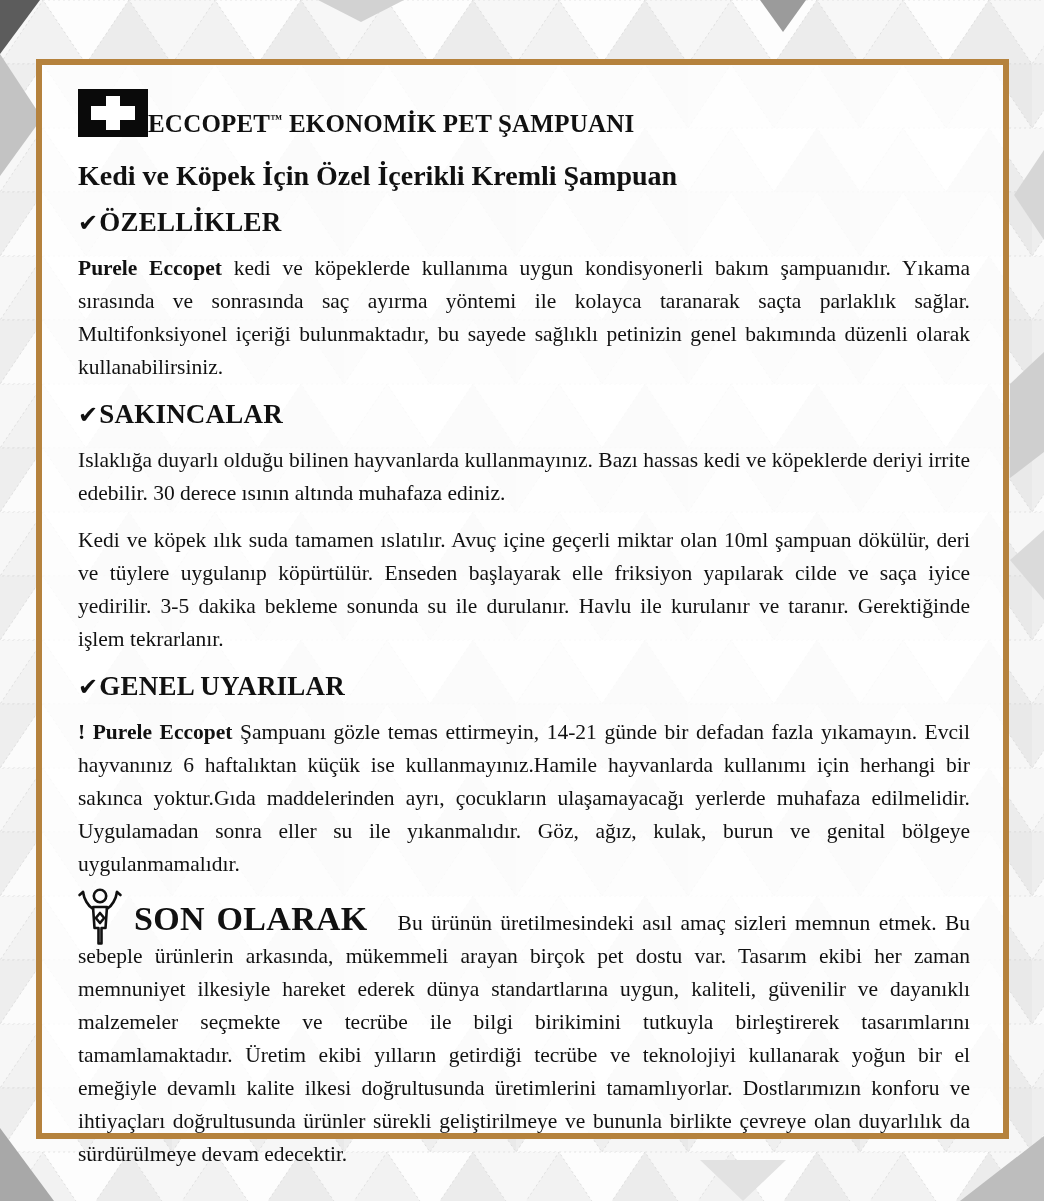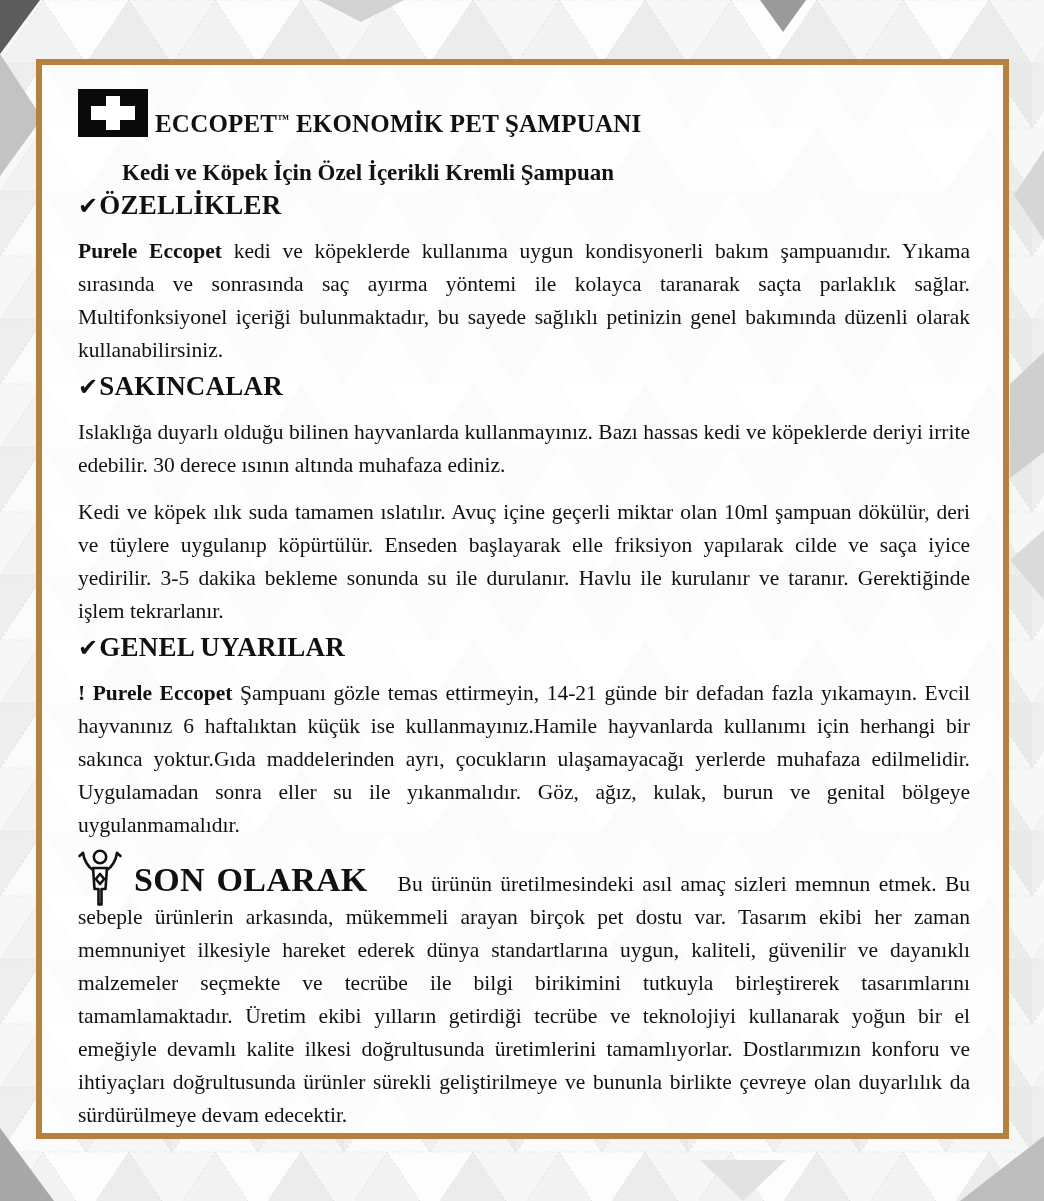--- a/index.html
+++ b/index.html
@@ -19,24 +19,24 @@
     z-index:1;
   }
   .content { padding:24px 33px 0 36px; }
   .header-row { display:flex; align-items:flex-end; }
   .logo-box {
     width:70px; height:48px; background:#0a0a0a;
     position:relative; flex:0 0 auto;
   }
   .logo-box .pv { position:absolute; left:28px; top:7px;  width:14px; height:34px; background:#fff; }
   .logo-box .ph { position:absolute; left:13px; top:17px; width:44px; height:14px; background:#fff; }
-  .page-title { font-size:25px; font-weight:bold; line-height:1.05; letter-spacing:0.2px;padding-left:7px; }
+  .page-title { font-size:25px; font-weight:bold; line-height:1.05; letter-spacing:0.2px; }
   .tm { font-size:12px; vertical-align:super; font-weight:bold; }
-  .subtitle { margin-top:23px; font-size:23px; font-weight:bold;margin-left:44px; }
-  .sec-heading { margin-top:4px; font-size:27px; font-weight:bold; line-height:1.15; letter-spacing:0.2px; }
+  .subtitle { margin-top:23px; font-size:28px; font-weight:bold; }
+  .sec-heading { margin-top:15px; font-size:27px; font-weight:bold; line-height:1.15; letter-spacing:0.2px; }
   .check { font-family:"DejaVu Sans",sans-serif; font-size:24px; font-weight:bold; margin-right:1px; }
   .para {
     font-size:21.5px; line-height:33px; text-align:justify;
     margin-top:14px;
   }
   .para b { font-weight:bold; }
   .closing { position:relative; margin-top:21px; }
   .closing .para { text-indent:56px; }
   .closing-heading { font-size:34px; font-weight:bold; letter-spacing:0.3px; }
   .hgap { display:inline-block; width:30px; }

